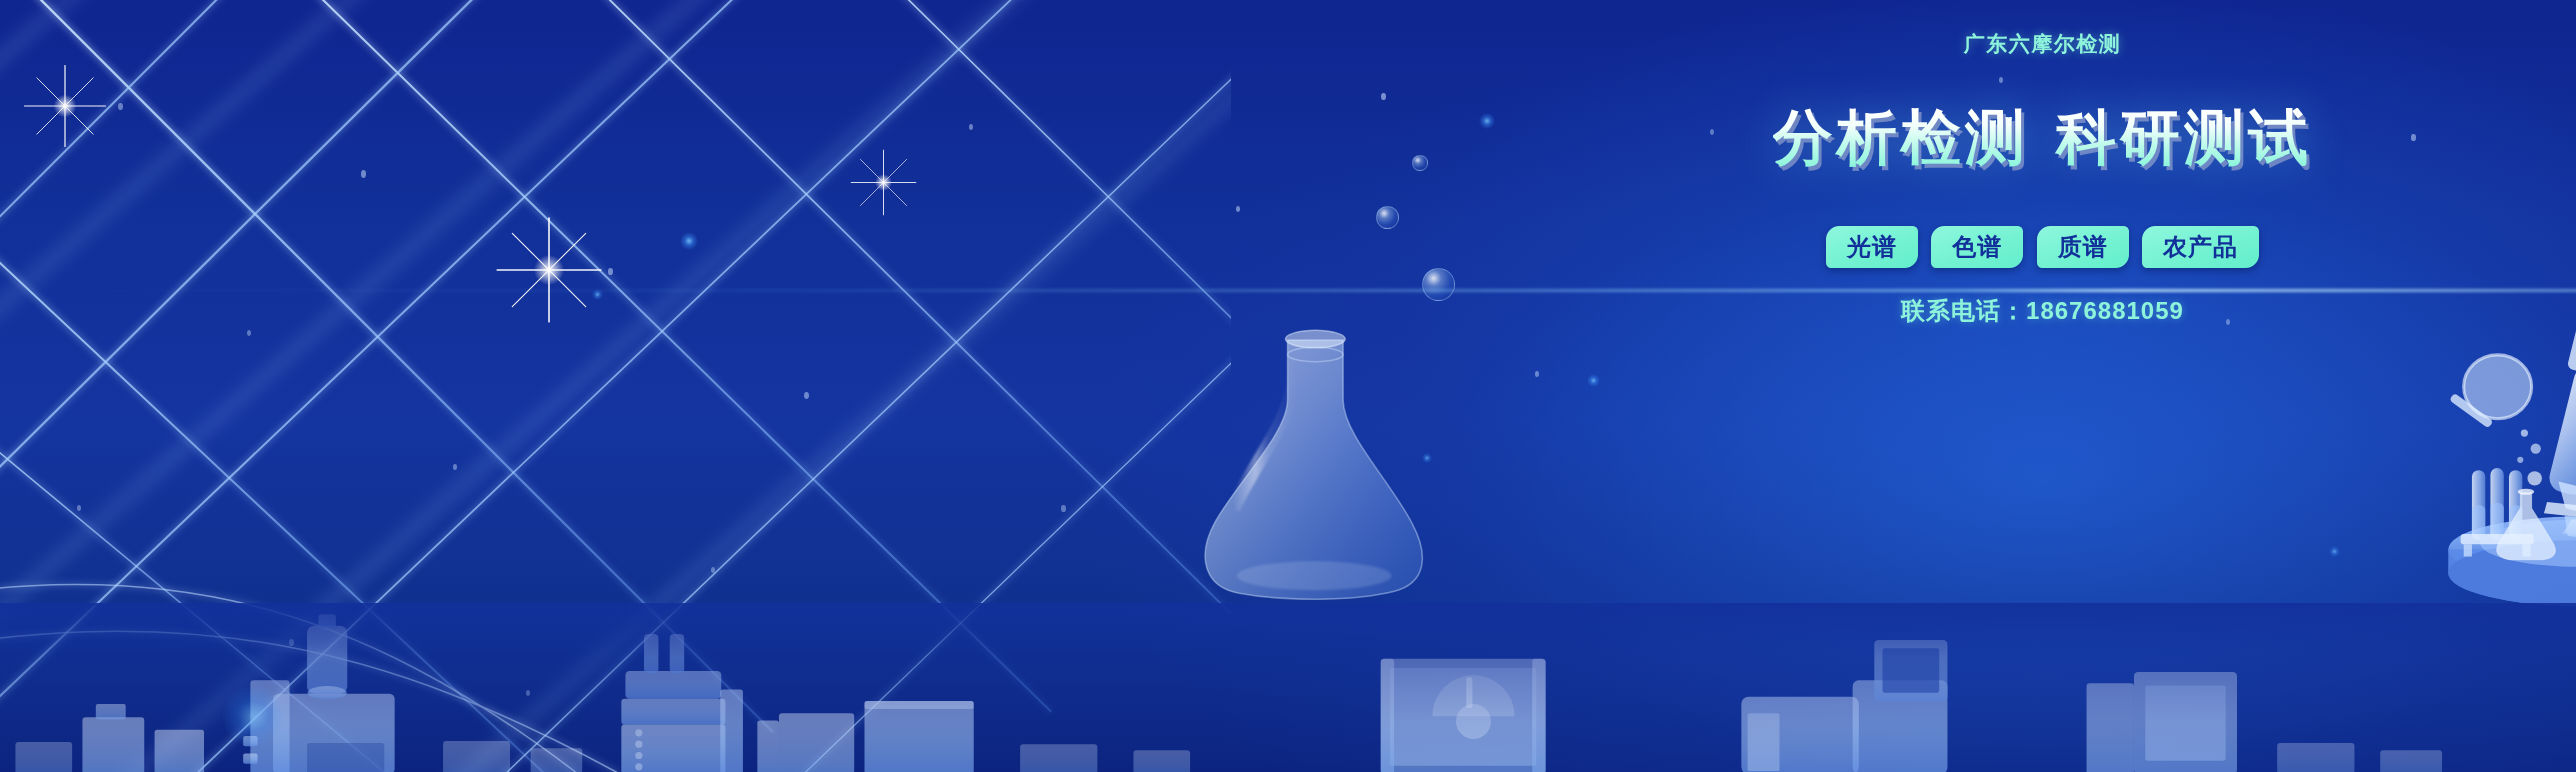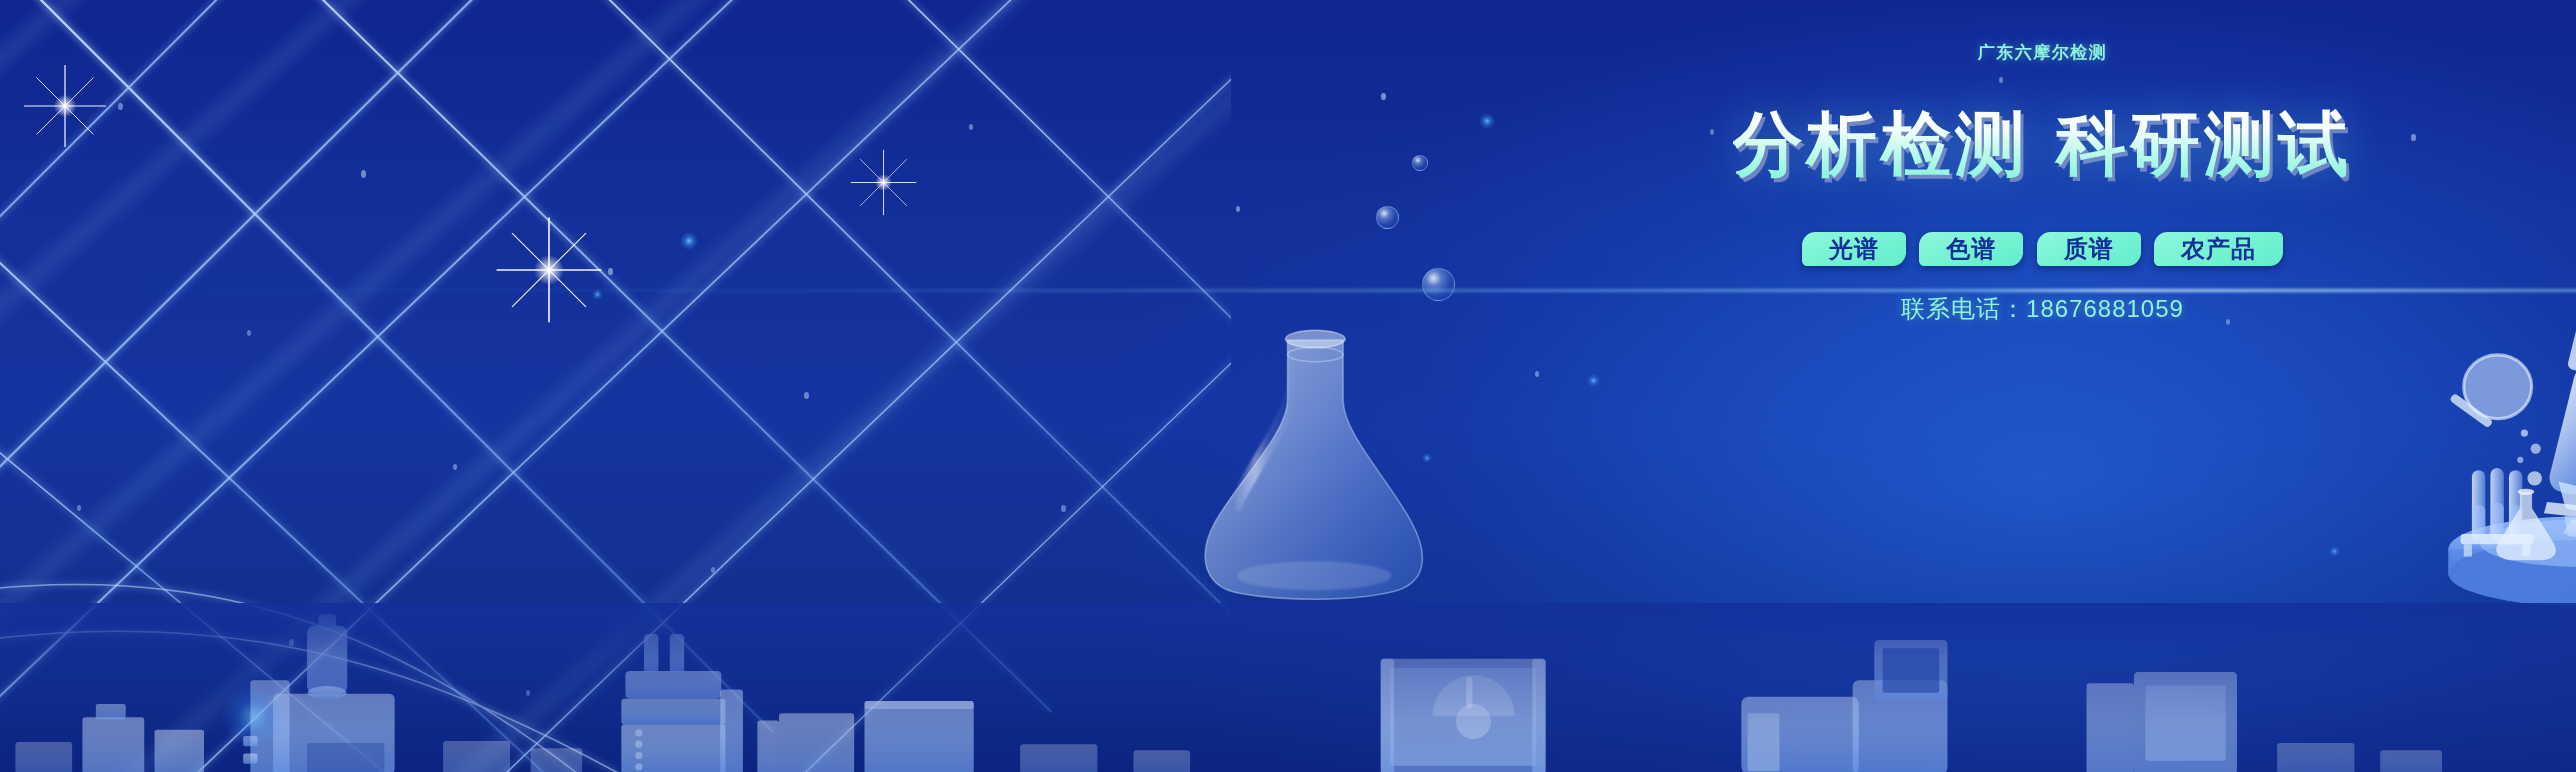--- a/index.html
+++ b/index.html
@@ -49,33 +49,33 @@
     border:0.5px solid rgba(200,230,255,.35);}
 
   
   .micro{position:absolute;left:2370px;top:252px;width:422px;height:355px;pointer-events:none;}
 
   
   .content{position:absolute;left:0;right:0;top:0;height:773px;
     display:flex;flex-direction:column;align-items:center;}
 
   .company{
-    margin-top:41px;
-    font-size:17px;
+    margin-top:30px;
+    font-size:21px;
     letter-spacing:1.5px;
     font-weight:700;
     color:#8df3db;
     text-shadow:0 0 9.3px rgba(120,245,220,.45);
     white-space:nowrap;
   }
 
   .headline-wrap{position:relative;margin-top:15.5px;height:129px;display:flex;align-items:center;}
   .headline{
     position:relative;
-    font-size:70px;
+    font-size:60px;
     font-weight:700;
     letter-spacing:4.1px;
     white-space:nowrap;
     line-height:1;
     background:linear-gradient(180deg,#ffffff 0%,#f2fffb 30%,#bdfaea 62%,#8af4db 100%);
     -webkit-background-clip:text;
     background-clip:text;
     color:transparent;
     -webkit-text-fill-color:transparent;
     filter:drop-shadow(3.6px 4.6px 0 rgba(178,185,215,.55)) drop-shadow(0 0 20.6px rgba(120,230,255,.30));
@@ -83,33 +83,33 @@
   .headline .gap{display:inline-block;width:27px;}
 
   .tags{margin-top:23px;display:flex;flex-direction:column;gap:13.4px;align-items:center;}
   .tag-row{display:flex;gap:13.4px;}
   .tag{
     background:linear-gradient(160deg,#8ef7dd 0%,#74f2d2 55%,#63eecb 100%);
     color:#123099;
     font-size:24px;
     font-weight:700;
     letter-spacing:1px;
-    height:34px;
+    height:42px;
     min-width:55px;
-    padding:0 27px;
+    padding:0 21px;
     display:flex;align-items:center;justify-content:center;
     border-radius:13.4px 5.2px 13.4px 5.2px;
     box-shadow:0 3.1px 7.2px rgba(5,20,80,.42);
     white-space:nowrap;
   }
 
   .phone{
     margin-top:27px;
     font-size:24px;
-    font-weight:400;
+    font-weight:700;
     letter-spacing:1px;
     color:#8df3db;
     text-shadow:0 0 8.2px rgba(120,245,220,.40);
     white-space:nowrap;
   }
 </style>
 </head>
 <body>
 
 <div class="banner">

